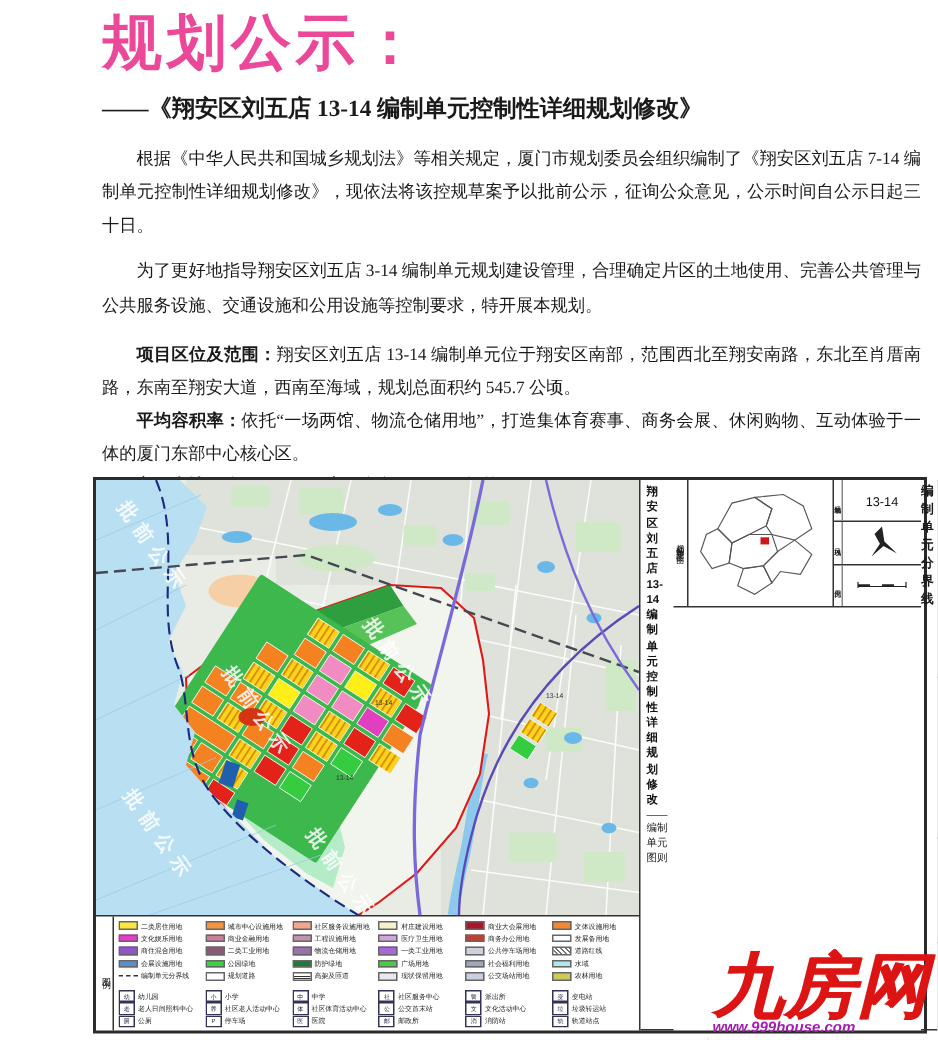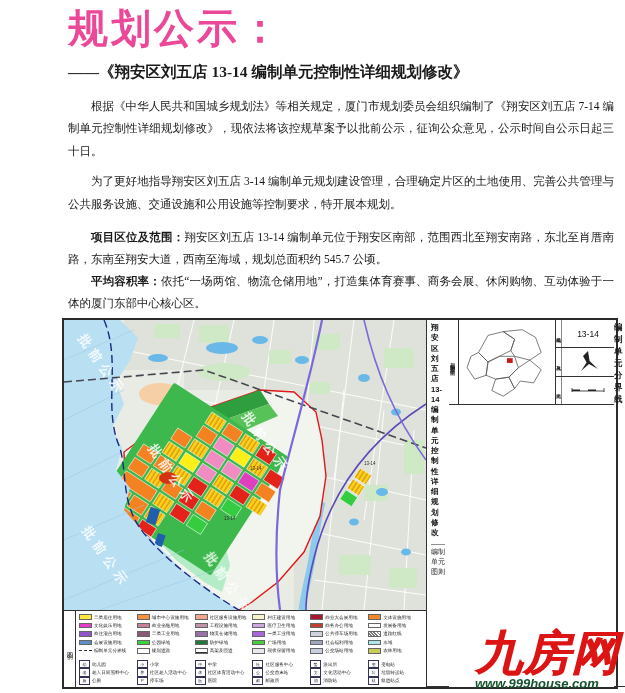--- a/index.html
+++ b/index.html
@@ -59,21 +59,21 @@
   .prov-line{font-size:4.2px;line-height:1.5;color:#222;text-align:justify;margin-bottom:1px;}
   #notes{height:52px;display:flex;}
   #notes .vlabel{font-size:6px;}
   #notes-body{flex:1;padding:6px 3px 0 3px;}
   .note-line{font-size:4.4px;line-height:1.7;color:#222;}
   
   #brand{position:absolute;right:6px;bottom:2px;z-index:5;
          font-family:"Liberation Sans","DejaVu Sans",sans-serif;font-style:italic;}
   #brand-name{font-size:47px;font-weight:bold;color:#dd1414;line-height:0.95;letter-spacing:1px;
               text-shadow:1px 0 #dd1414;}
-  #brand-url{font-size:13px;color:#14532d;font-weight:bold;}
+  #brand-url{font-size:10px;color:#a21caf;font-weight:bold;}
 </style>
 </head>
 <body>
 
 <div id="page">
 
   <div id="doc">
     <h1 class="doc-title">规划公示：</h1>
     <h2 class="doc-subtitle">——《翔安区刘五店 13-14 编制单元控制性详细规划修改》</h2>
     <p class="para">根据《中华人民共和国城乡规划法》等相关规定，厦门市规划委员会组织编制了《翔安区刘五店 7-14 编制单元控制性详细规划修改》，现依法将该控规草案予以批前公示，征询公众意见，公示时间自公示日起三十日。</p>

